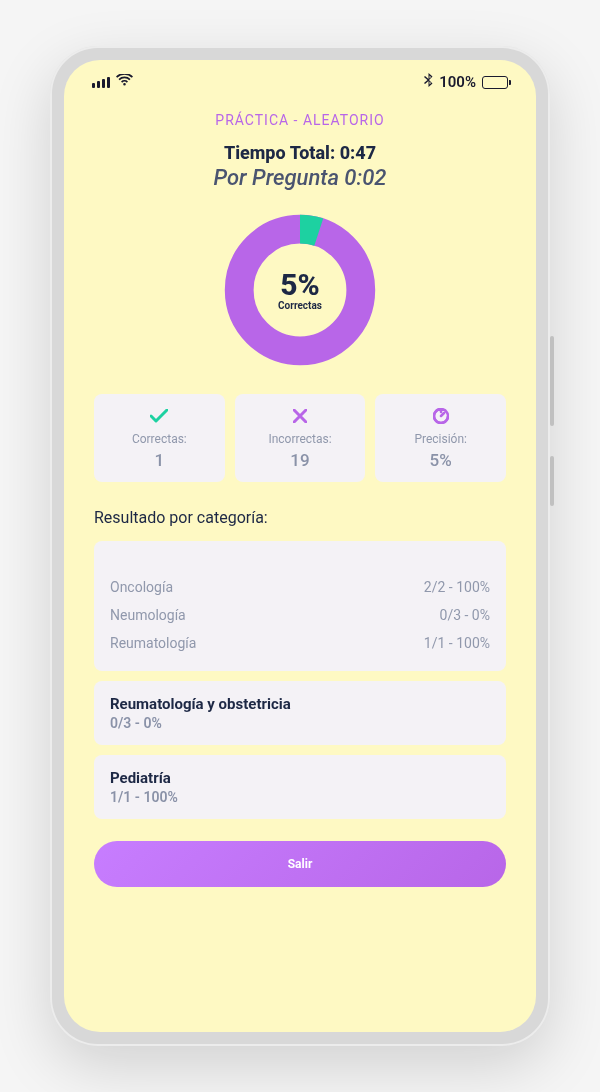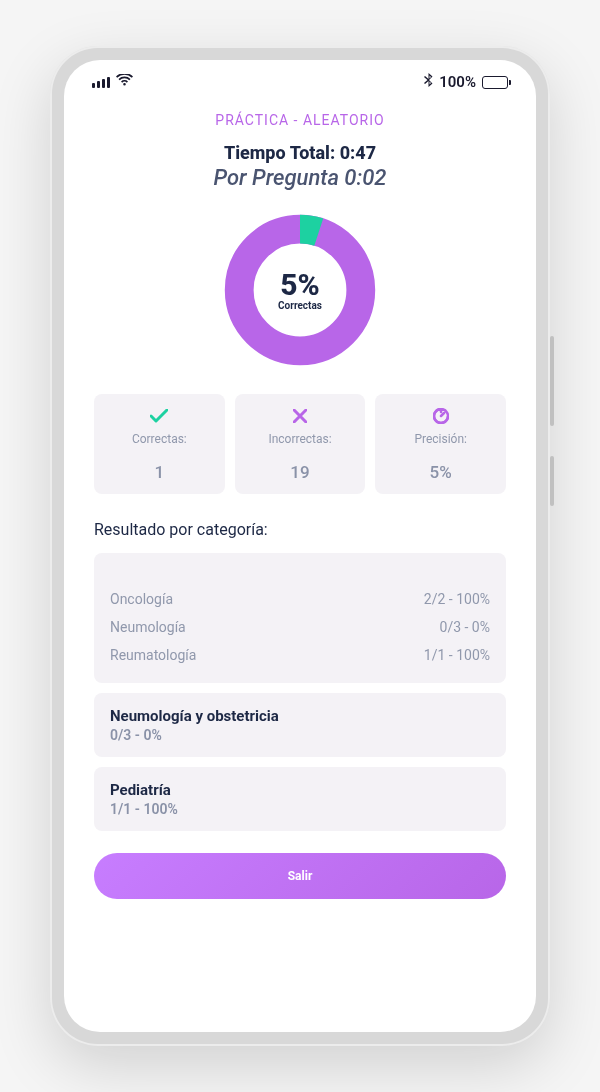--- a/index.html
+++ b/index.html
@@ -38,21 +38,21 @@
       height: 50px;
       background: #c0c0c0;
       border-radius: 2px;
     }
     .phone-button.long {
       height: 90px;
     }
     .screen {
       width: 100%;
       height: 100%;
-      background: #ffffff;
+      background: #fef9c3;
       border-radius: 36px;
       overflow: hidden;
       display: flex;
       flex-direction: column;
     }
     .status-bar {
       height: 44px;
       display: flex;
       justify-content: space-between;
       align-items: center;
@@ -186,21 +186,21 @@
     .stat-icon {
       height: 20px;
       display: flex;
       align-items: center;
       justify-content: center;
       margin-bottom: 6px;
     }
     .stat-label {
       font-size: 12px;
       color: #9098ac;
-      margin-bottom: 16px;
+      margin-bottom: 4px;
     }
     .stat-value {
       font-size: 17px;
       font-weight: 500;
       color: #8a92a8;
     }
     .results-heading {
       font-size: 16px;
       font-weight: 400;
       color: #1d2845;
@@ -361,21 +361,21 @@
           <div class="subcategory">
             <span>Reumatología</span>
             <span>1/1 - 100%</span>
           </div>
         </div>
       </div>
 
       <div class="category-card">
         <div class="category-header">
           <div>
-            <div class="category-title">Neumología y obstetricia</div>
+            <div class="category-title">Reumatología y obstetricia</div>
             <div class="category-score">0/3 - 0%</div>
           </div>
         </div>
       </div>
 
       <div class="category-card">
         <div class="category-header">
           <div>
             <div class="category-title">Pediatría</div>
             <div class="category-score">1/1 - 100%</div>

